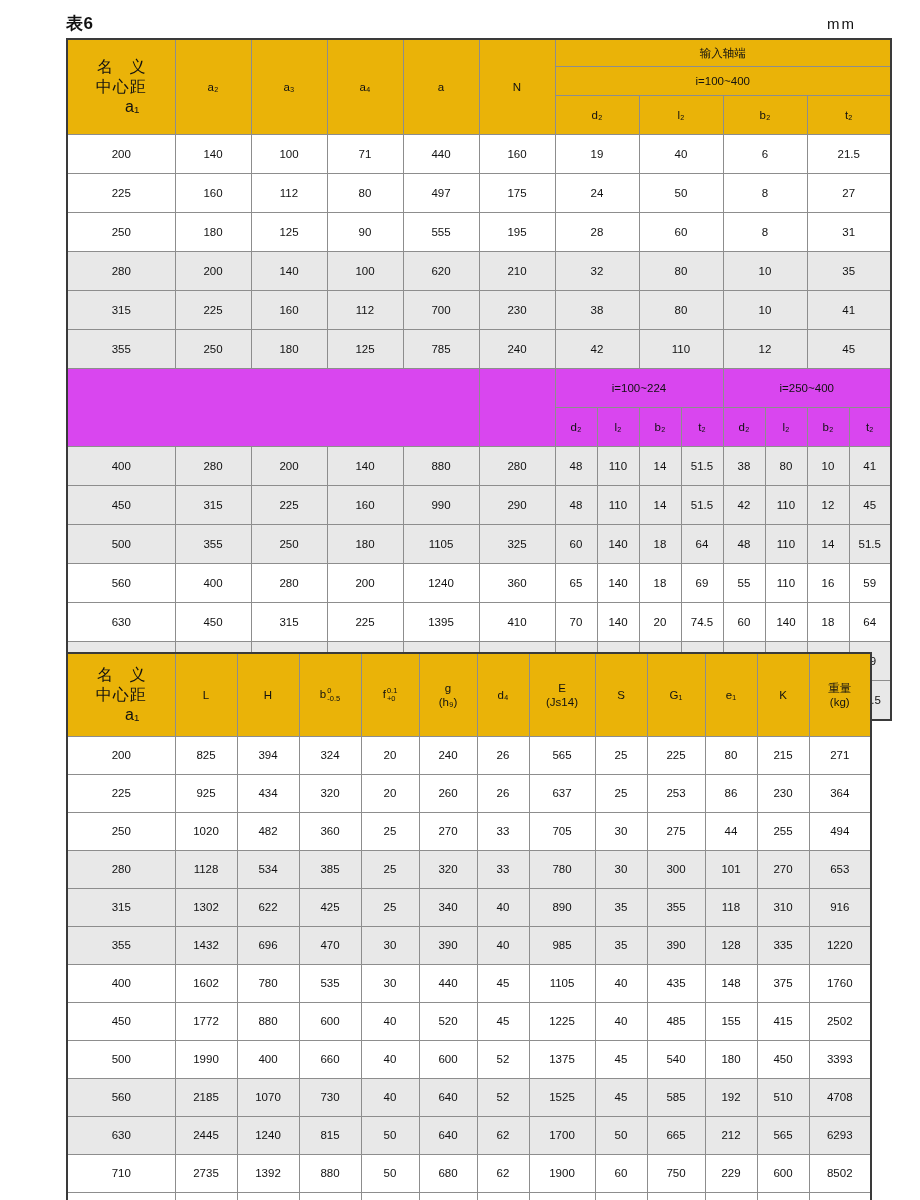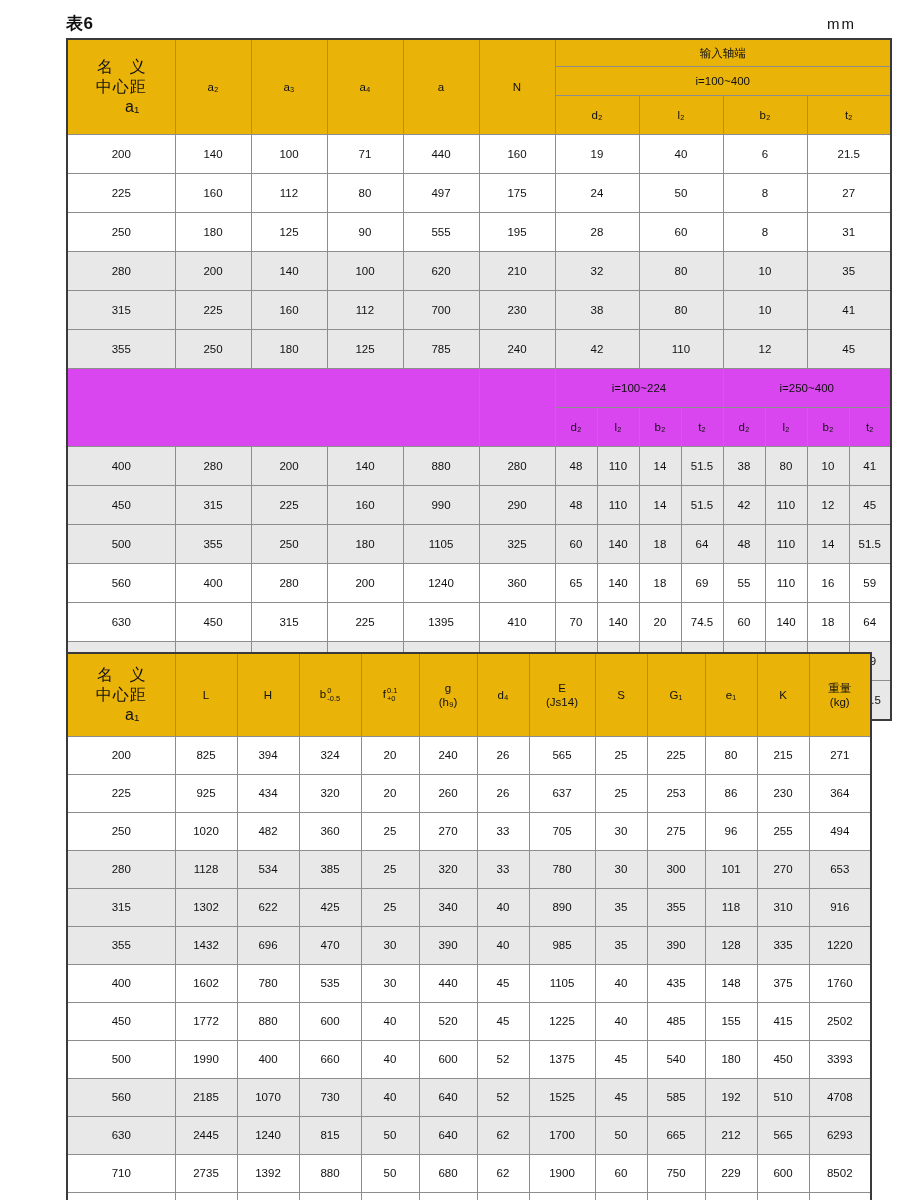--- a/index.html
+++ b/index.html
@@ -458,21 +458,21 @@
           <td class="outer-l">250</td>
           <td class="">1020</td>
           <td class="">482</td>
           <td class="">360</td>
           <td class="">25</td>
           <td class="">270</td>
           <td class="">33</td>
           <td class="">705</td>
           <td class="">30</td>
           <td class="">275</td>
-          <td class="">96</td>
+          <td class="">44</td>
           <td class="vdiv-r">255</td>
           <td class="outer-r">494</td>
         </tr>
         <tr class="row-gray">
           <td class="outer-l">280</td>
           <td class="">1128</td>
           <td class="">534</td>
           <td class="">385</td>
           <td class="">25</td>
           <td class="">320</td>

